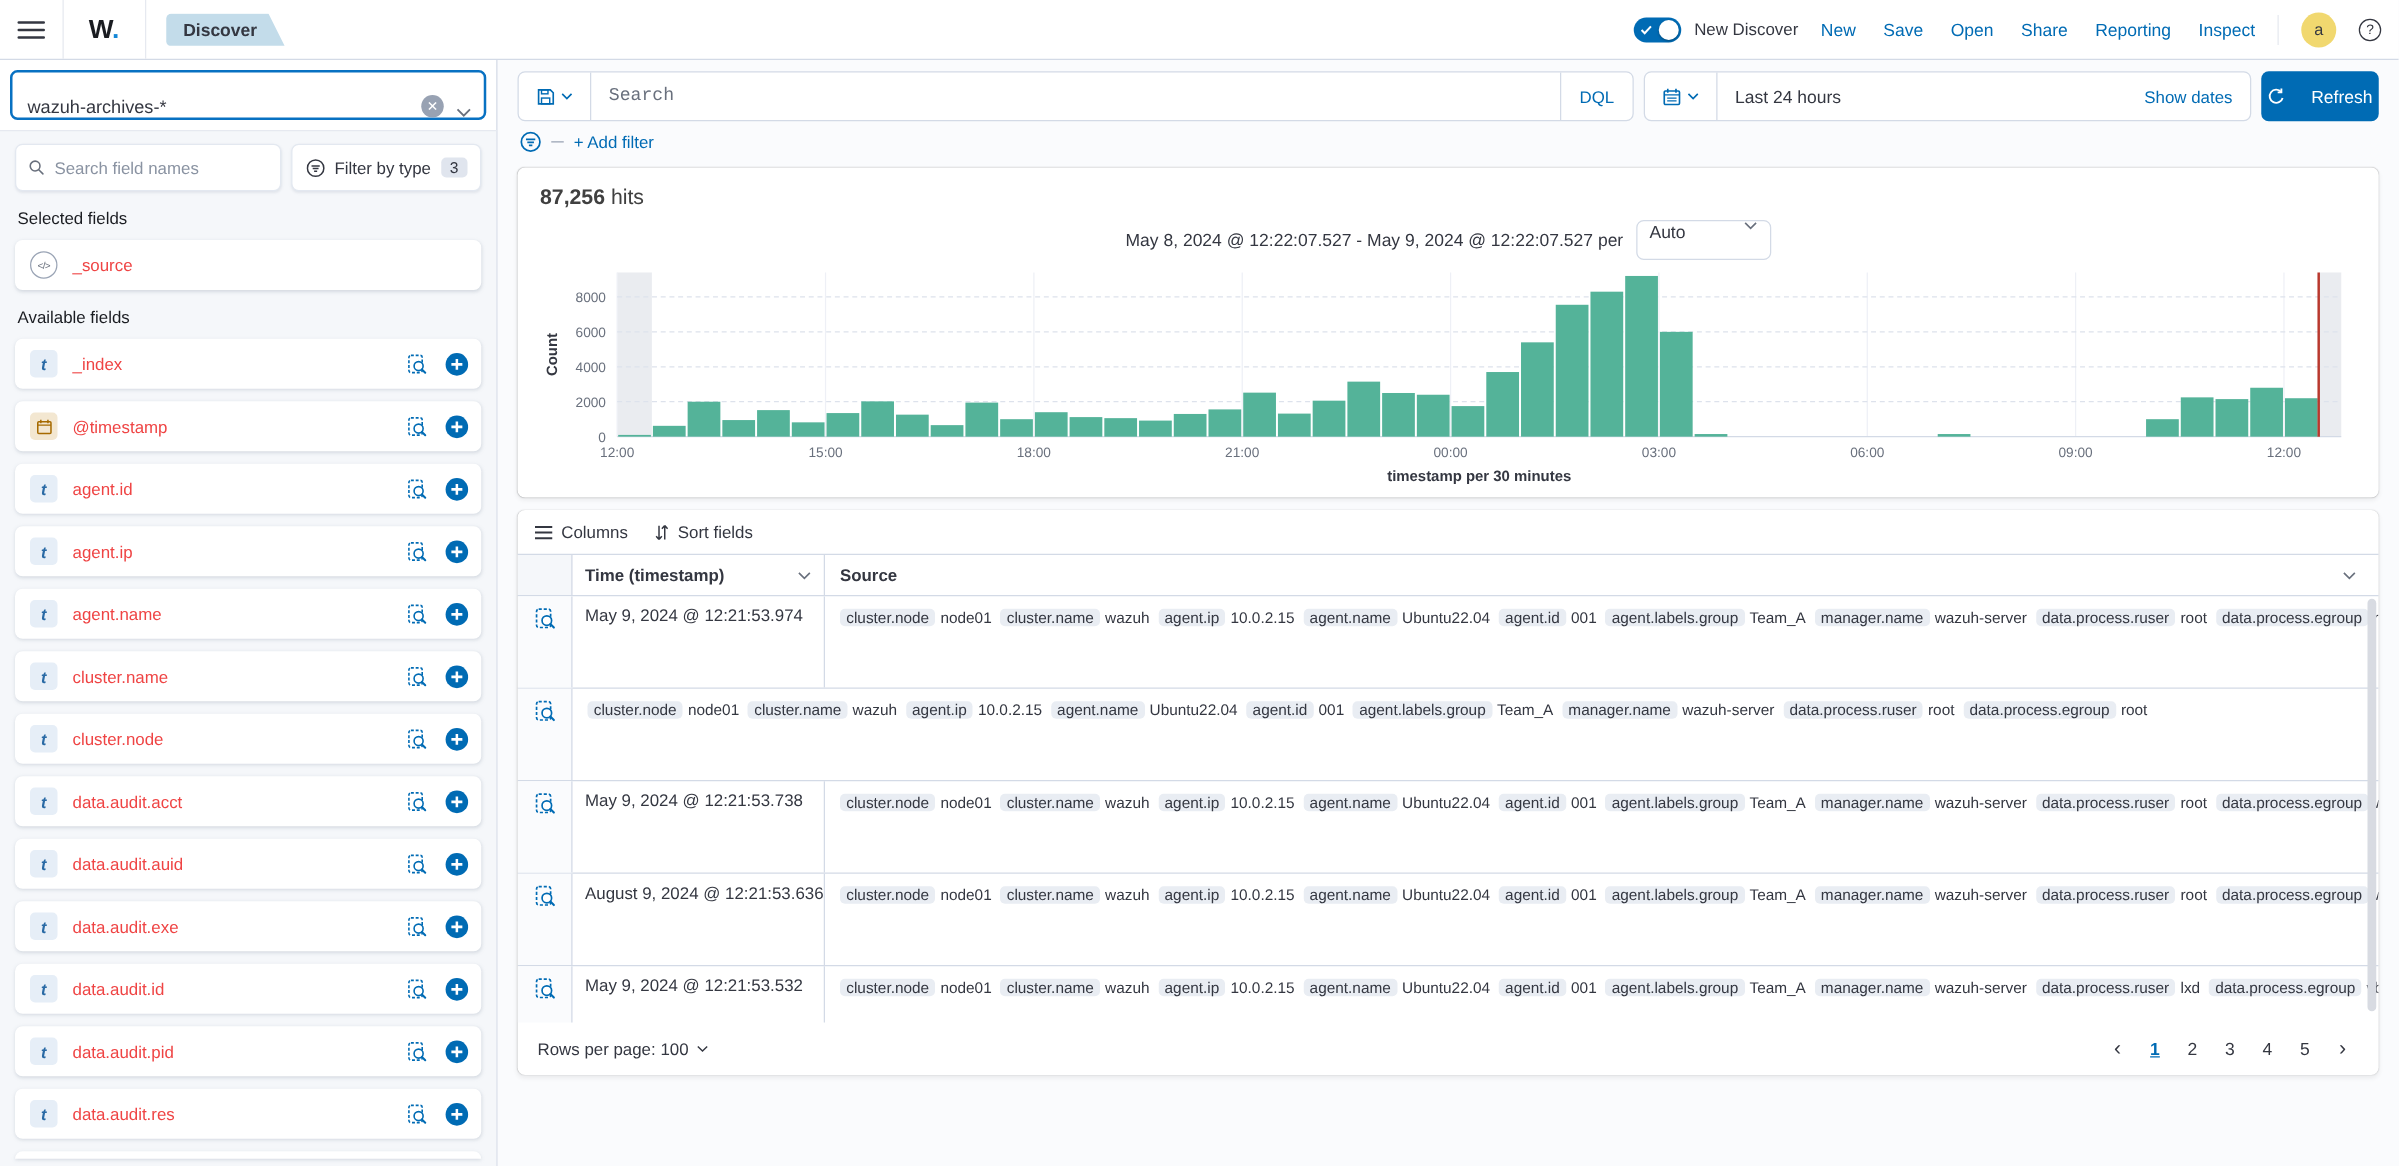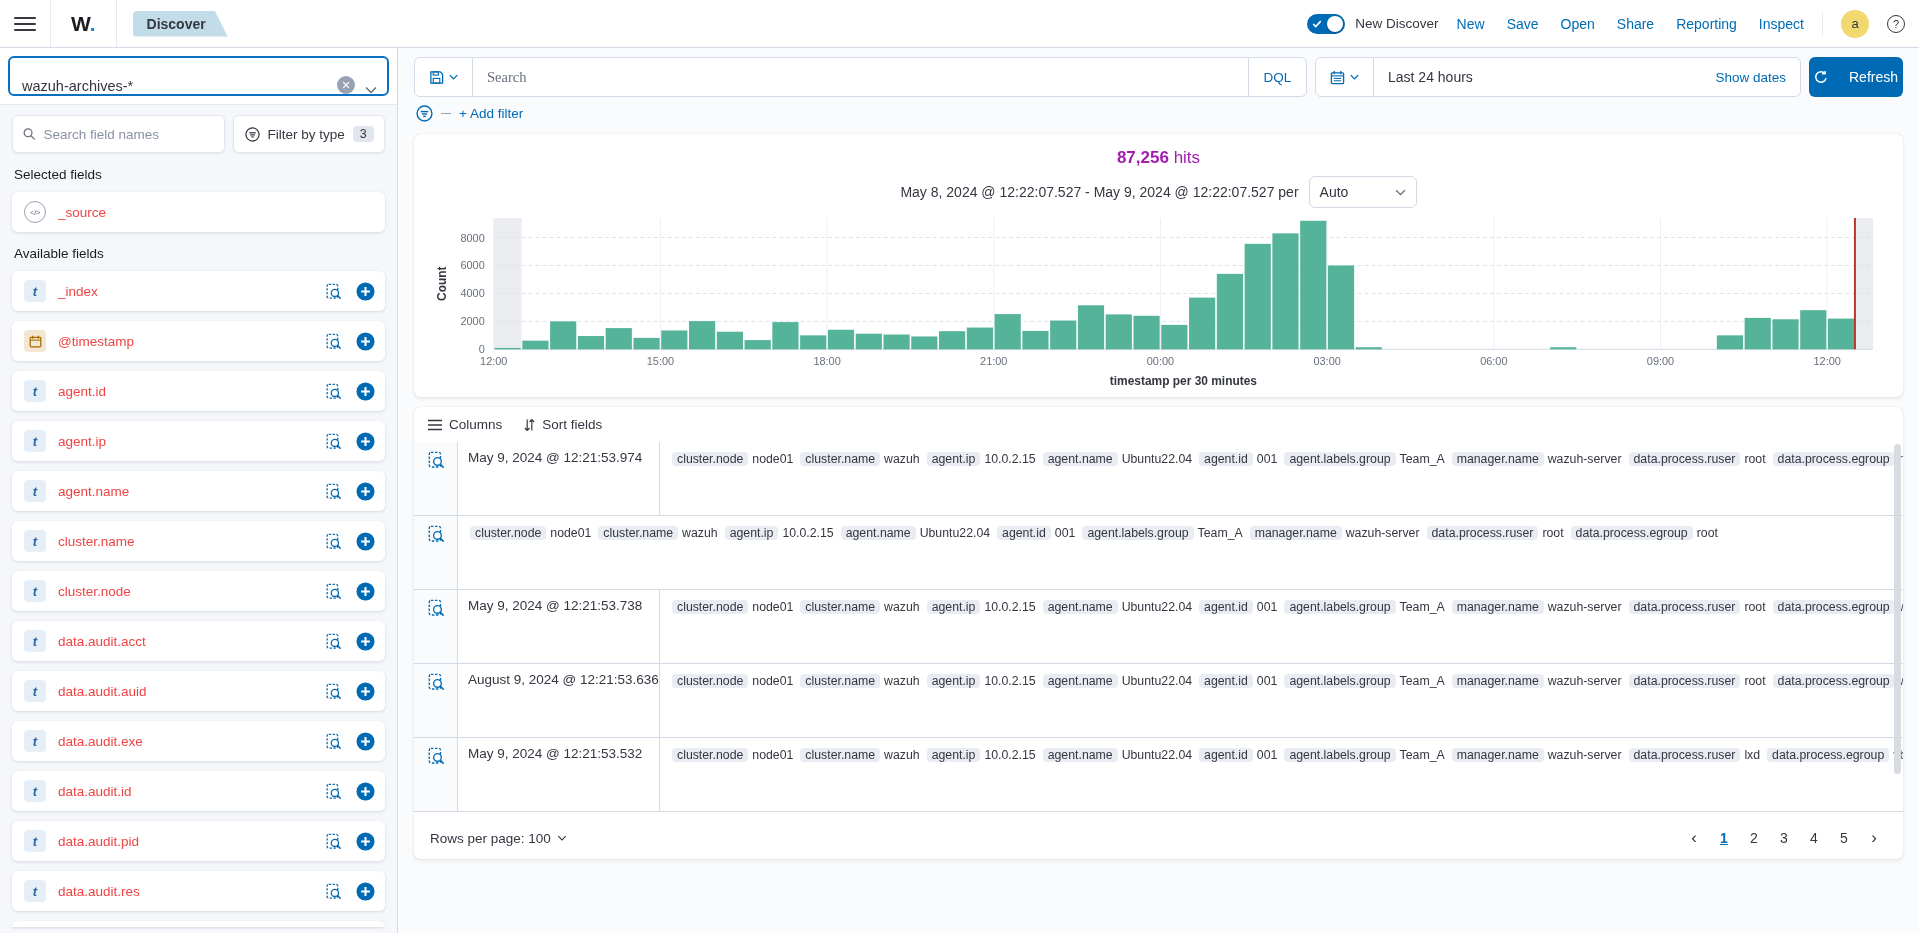--- a/index.html
+++ b/index.html
@@ -64,44 +64,44 @@
   .fcard .acts { display:flex; align-items:center; gap:14px; color:#006bb4; }
   .fcard .acts svg { display:block; cursor:pointer; }
   .fcard-partial { background:#fff; border-radius:6px 6px 0 0; height:6px; box-shadow:0 1px 3px rgba(152,162,179,.35); }
 
   
   .qrow { display:flex; gap:8px; padding:9px 16px 0 16px; align-items:center; }
   .qsearch { flex:1; height:40px; background:#fff; border:1px solid #d3dae6; border-radius:6px; display:flex; align-items:stretch; }
   .qsave { width:58px; border-right:1px solid #d3dae6; display:flex; align-items:center; justify-content:center; gap:5px;
     color:#006bb4; cursor:pointer; }
   .qinput { flex:1; display:flex; align-items:center; padding:0 14px; }
-  .qinput input { width:100%; border:none; outline:none; font-size:14.5px; font-family:Liberation Serif, serif; color:#000000; }
+  .qinput input { width:100%; border:none; outline:none; font-size:14.5px; font-family:Liberation Mono, monospace; color:#000000; }
   .qinput input::placeholder { color:#69707d; }
   .qdql { width:58px; border-left:1px solid #d3dae6; display:flex; align-items:center; justify-content:center;
     color:#006bb4; font-size:13.5px; cursor:pointer; }
   .qdate { width:486px; height:40px; background:#fff; border:1px solid #d3dae6; border-radius:6px; display:flex; align-items:center; }
   .qcal { width:58px; height:100%; border-right:1px solid #d3dae6; display:flex; align-items:center; justify-content:center; gap:5px;
     color:#006bb4; cursor:pointer; }
   .qrange { flex:1; padding:0 14px; font-size:14px; color:#343741; }
   .qshow { padding-right:14px; color:#006bb4; font-size:13.5px; cursor:pointer; white-space:nowrap; }
   .refresh { width:94px; height:40px; background:#006bb4; border:none; border-radius:6px; color:#fff; font-size:14px;
     font-family:inherit; display:flex; align-items:center; justify-content:center; gap:21px; cursor:pointer; }
   .frow { display:flex; align-items:center; gap:8px; padding:8px 16px 2px 18px; }
   .frow .dash { width:10px; height:1px; background:#98a2b3; }
   .addfilter { color:#006bb4; font-size:13.5px; cursor:pointer; }
 
   
   .panel { background:#fff; border-radius:6px; margin:10px 16px 0 16px;
     box-shadow:0 0 1px rgba(0,0,0,.22), 0 2px 4px rgba(0,0,0,.07); }
   .hist { padding:14px 18px 2px 18px; }
-  .hist-title { text-align:center; font-size:17px; color:#a21caf; }
+  .hist-title { text-align:left; font-size:17px; color:#404040; }
   .hist-title b { font-weight:bold; }
   .hist-sub { display:flex; justify-content:center; align-items:center; gap:10px; margin-top:8px; font-size:14px; }
   .auto-sel { width:108px; height:32px; border:1px solid #d3dae6; border-radius:6px; background:#fff;
-    display:flex; align-items:center; padding:0 10px; font-size:14px; cursor:pointer; }
+    display:flex; align-items:flex-start; padding:0 10px; font-size:14px; cursor:pointer; }
   .auto-sel span { flex:1; }
   #chart { margin-top:4px; }
 
   
   .tbl { display:flex; flex-direction:column; height:452px; overflow:hidden; padding-top:10px; }
   .tbar { display:flex; gap:22px; padding:0 14px 10px 14px; font-size:13.5px; align-items:center; }
   .tbtn { display:flex; align-items:center; gap:7px; color:#343741; cursor:pointer; }
   .thead { display:flex; border-top:1px solid #d3dae6; border-bottom:1px solid #d3dae6; height:34px; font-weight:bold; font-size:13.5px; }
   .th-ctl { width:44px; background:#f5f7fa; border-right:1px solid #d3dae6; }
   .th-time { width:202px; border-right:1px solid #d3dae6; display:flex; align-items:center; padding:0 10px; gap:6px; }
@@ -560,20 +560,35 @@
           <span>Columns</span>
         </div>
         <div class="tbtn">
           <svg width="11" height="14" viewBox="0 0 12 14">
               <path d="M3.5 1v12M3.5 13l-2.5-2.7M3.5 13l2.5-2.7" fill="none" stroke="#343741" stroke-width="1.3"></path>
               <path d="M8.5 13V1M8.5 1L6 3.7M8.5 1L11 3.7" fill="none" stroke="#343741" stroke-width="1.3"></path>
             </svg>
           <span>Sort fields</span>
         </div>
       </div>
+      <div class="thead">
+        <div class="th-ctl"></div>
+        <div class="th-time">
+          <span>Time (timestamp)</span>
+          <svg width="11" height="7" viewBox="0 0 12 8">
+              <path d="M1 1.5l5 5 5-5" stroke="#69707d" stroke-width="1.5" fill="none"></path>
+            </svg>
+        </div>
+        <div class="th-src">
+          <span>Source</span>
+          <svg width="11" height="7" viewBox="0 0 12 8">
+              <path d="M1 1.5l5 5 5-5" stroke="#69707d" stroke-width="1.5" fill="none"></path>
+            </svg>
+        </div>
+      </div>
       <div class="rows" id="rows">
         <div class="t-row">
             <div class="td-ctl">
               <svg width="18" height="18" viewBox="0 0 16 16">
                 <rect x="2" y="1.2" width="10" height="13" rx="1.5" fill="none" stroke="currentColor" stroke-width="1.2" stroke-dasharray="2.2 1.4"></rect>
                 <circle cx="9.3" cy="9.3" r="3.4" fill="#fff" stroke="currentColor" stroke-width="1.2"></circle>
                 <line x1="11.8" y1="11.8" x2="14.3" y2="14.3" stroke="currentColor" stroke-width="1.5" stroke-linecap="round"></line>
               </svg>
             </div>
             <div class="td-time">May 9, 2024 @ 12:21:53.974</div>

